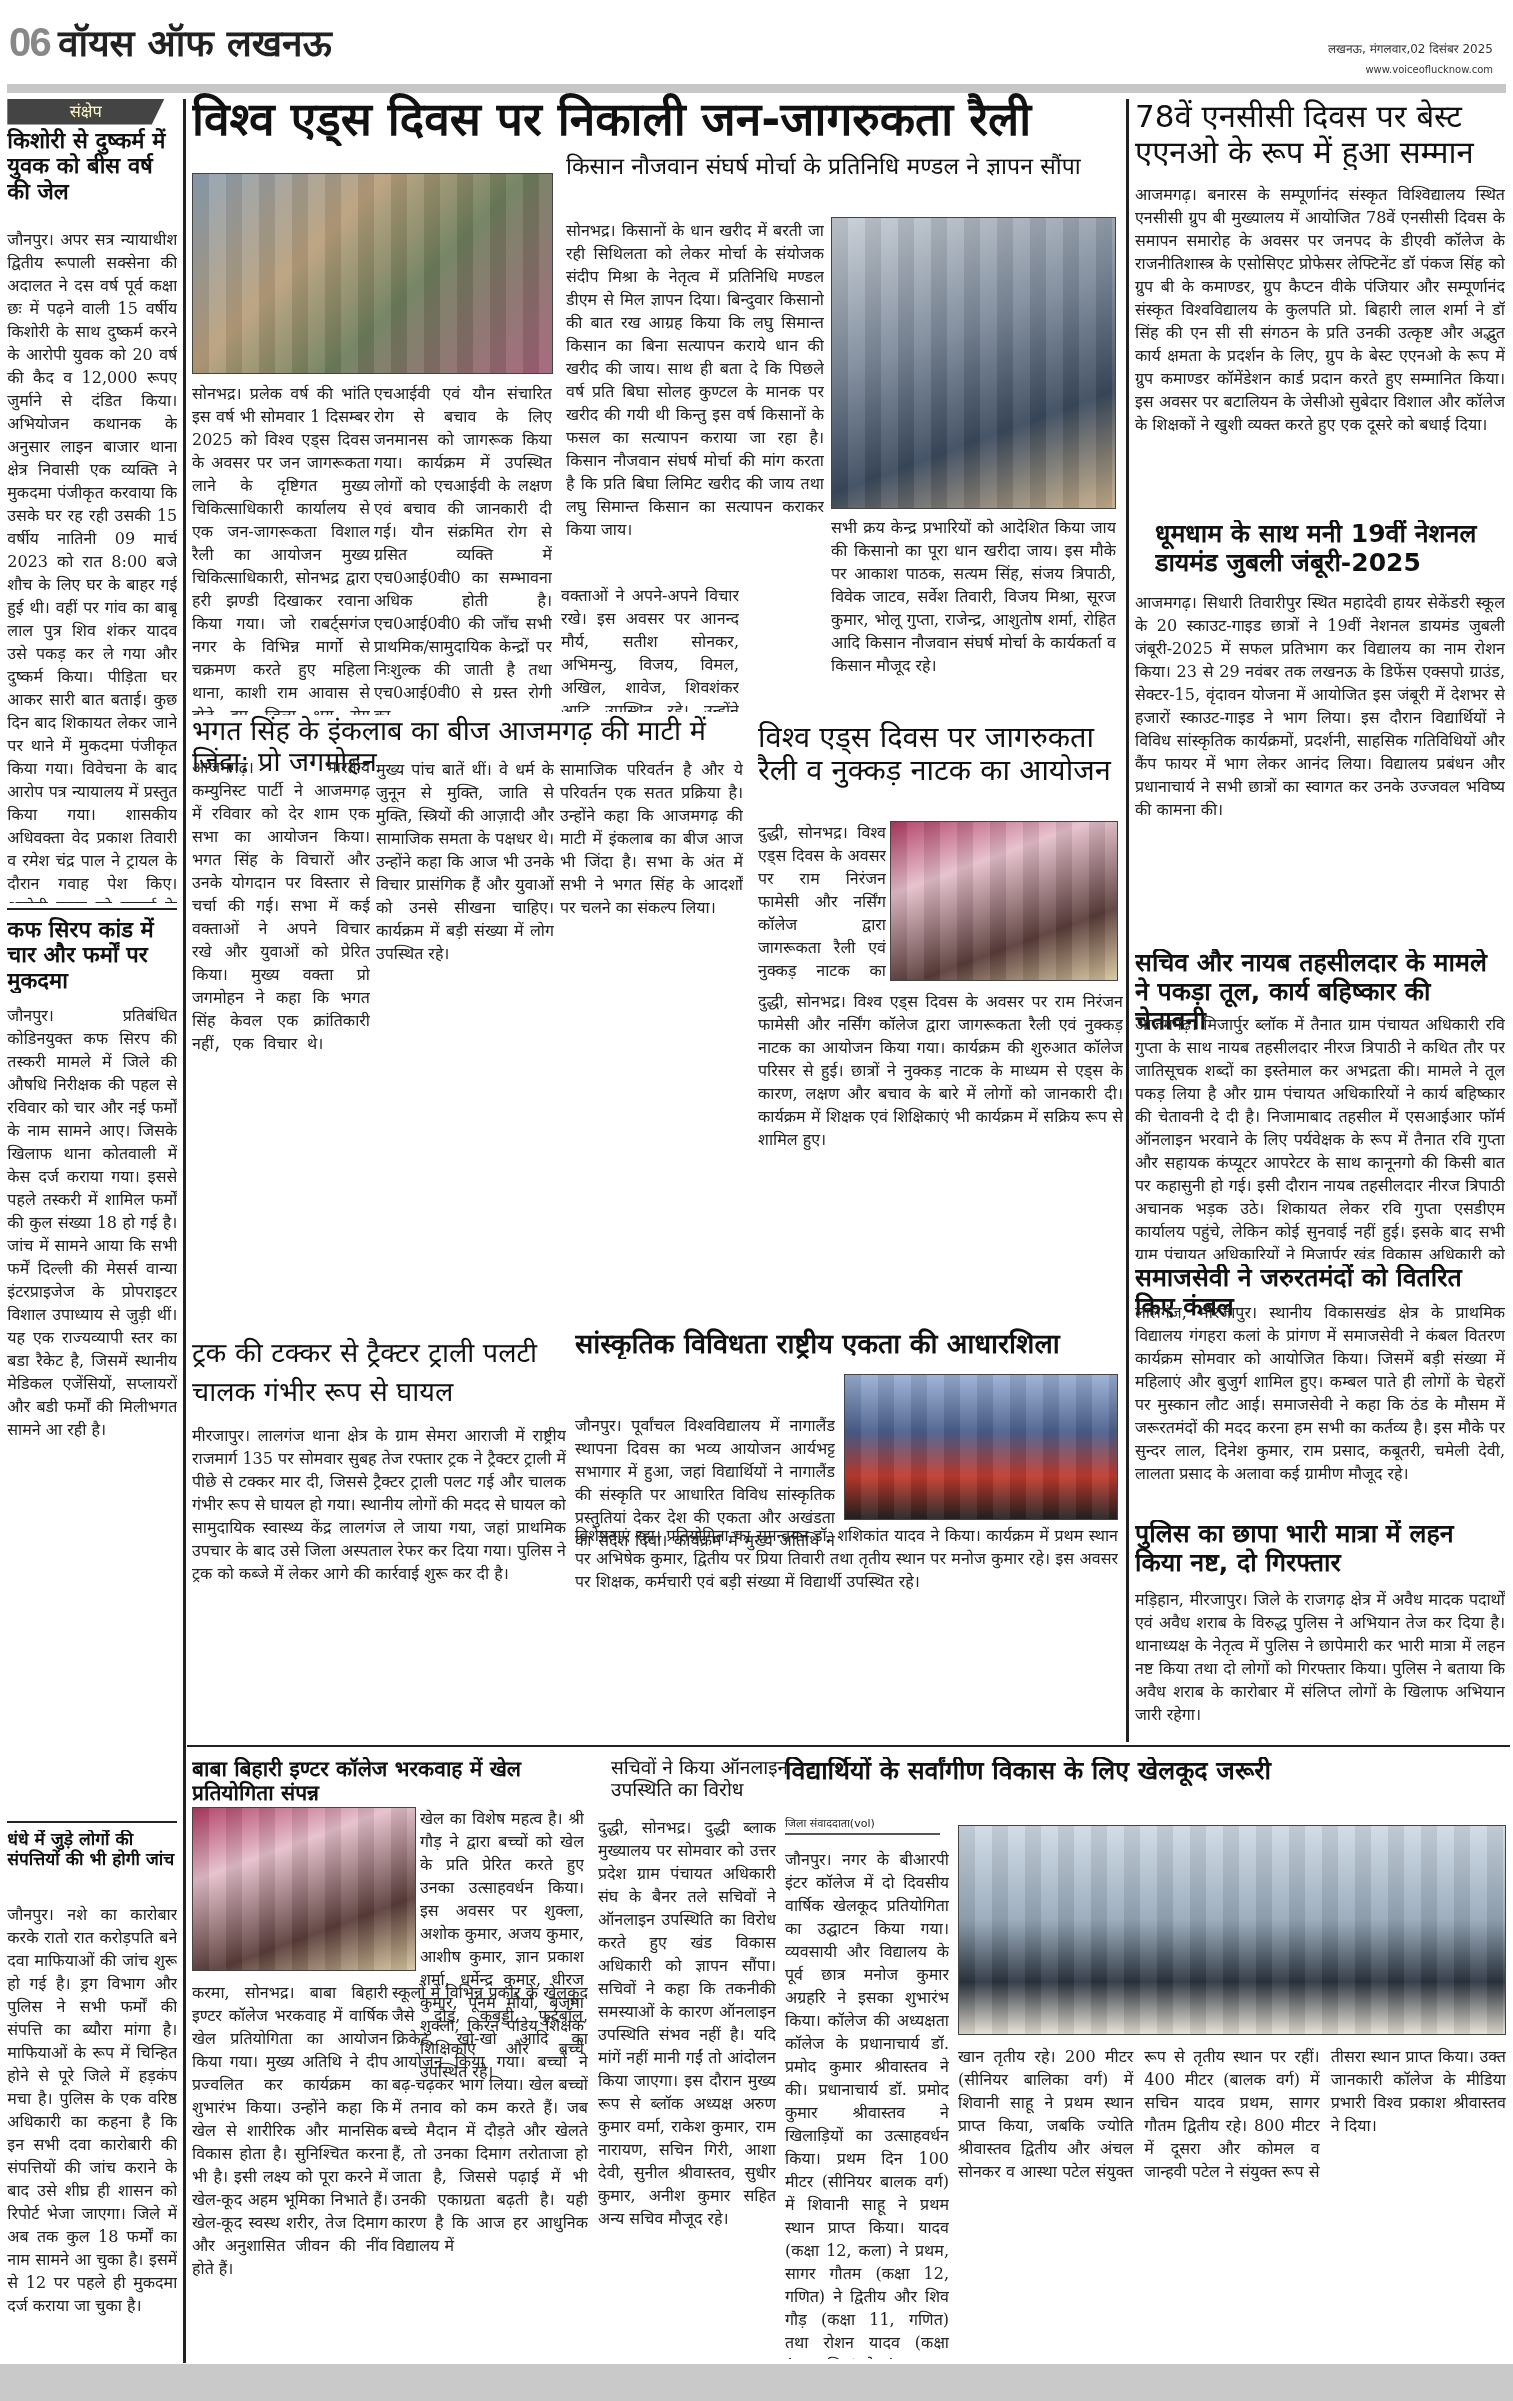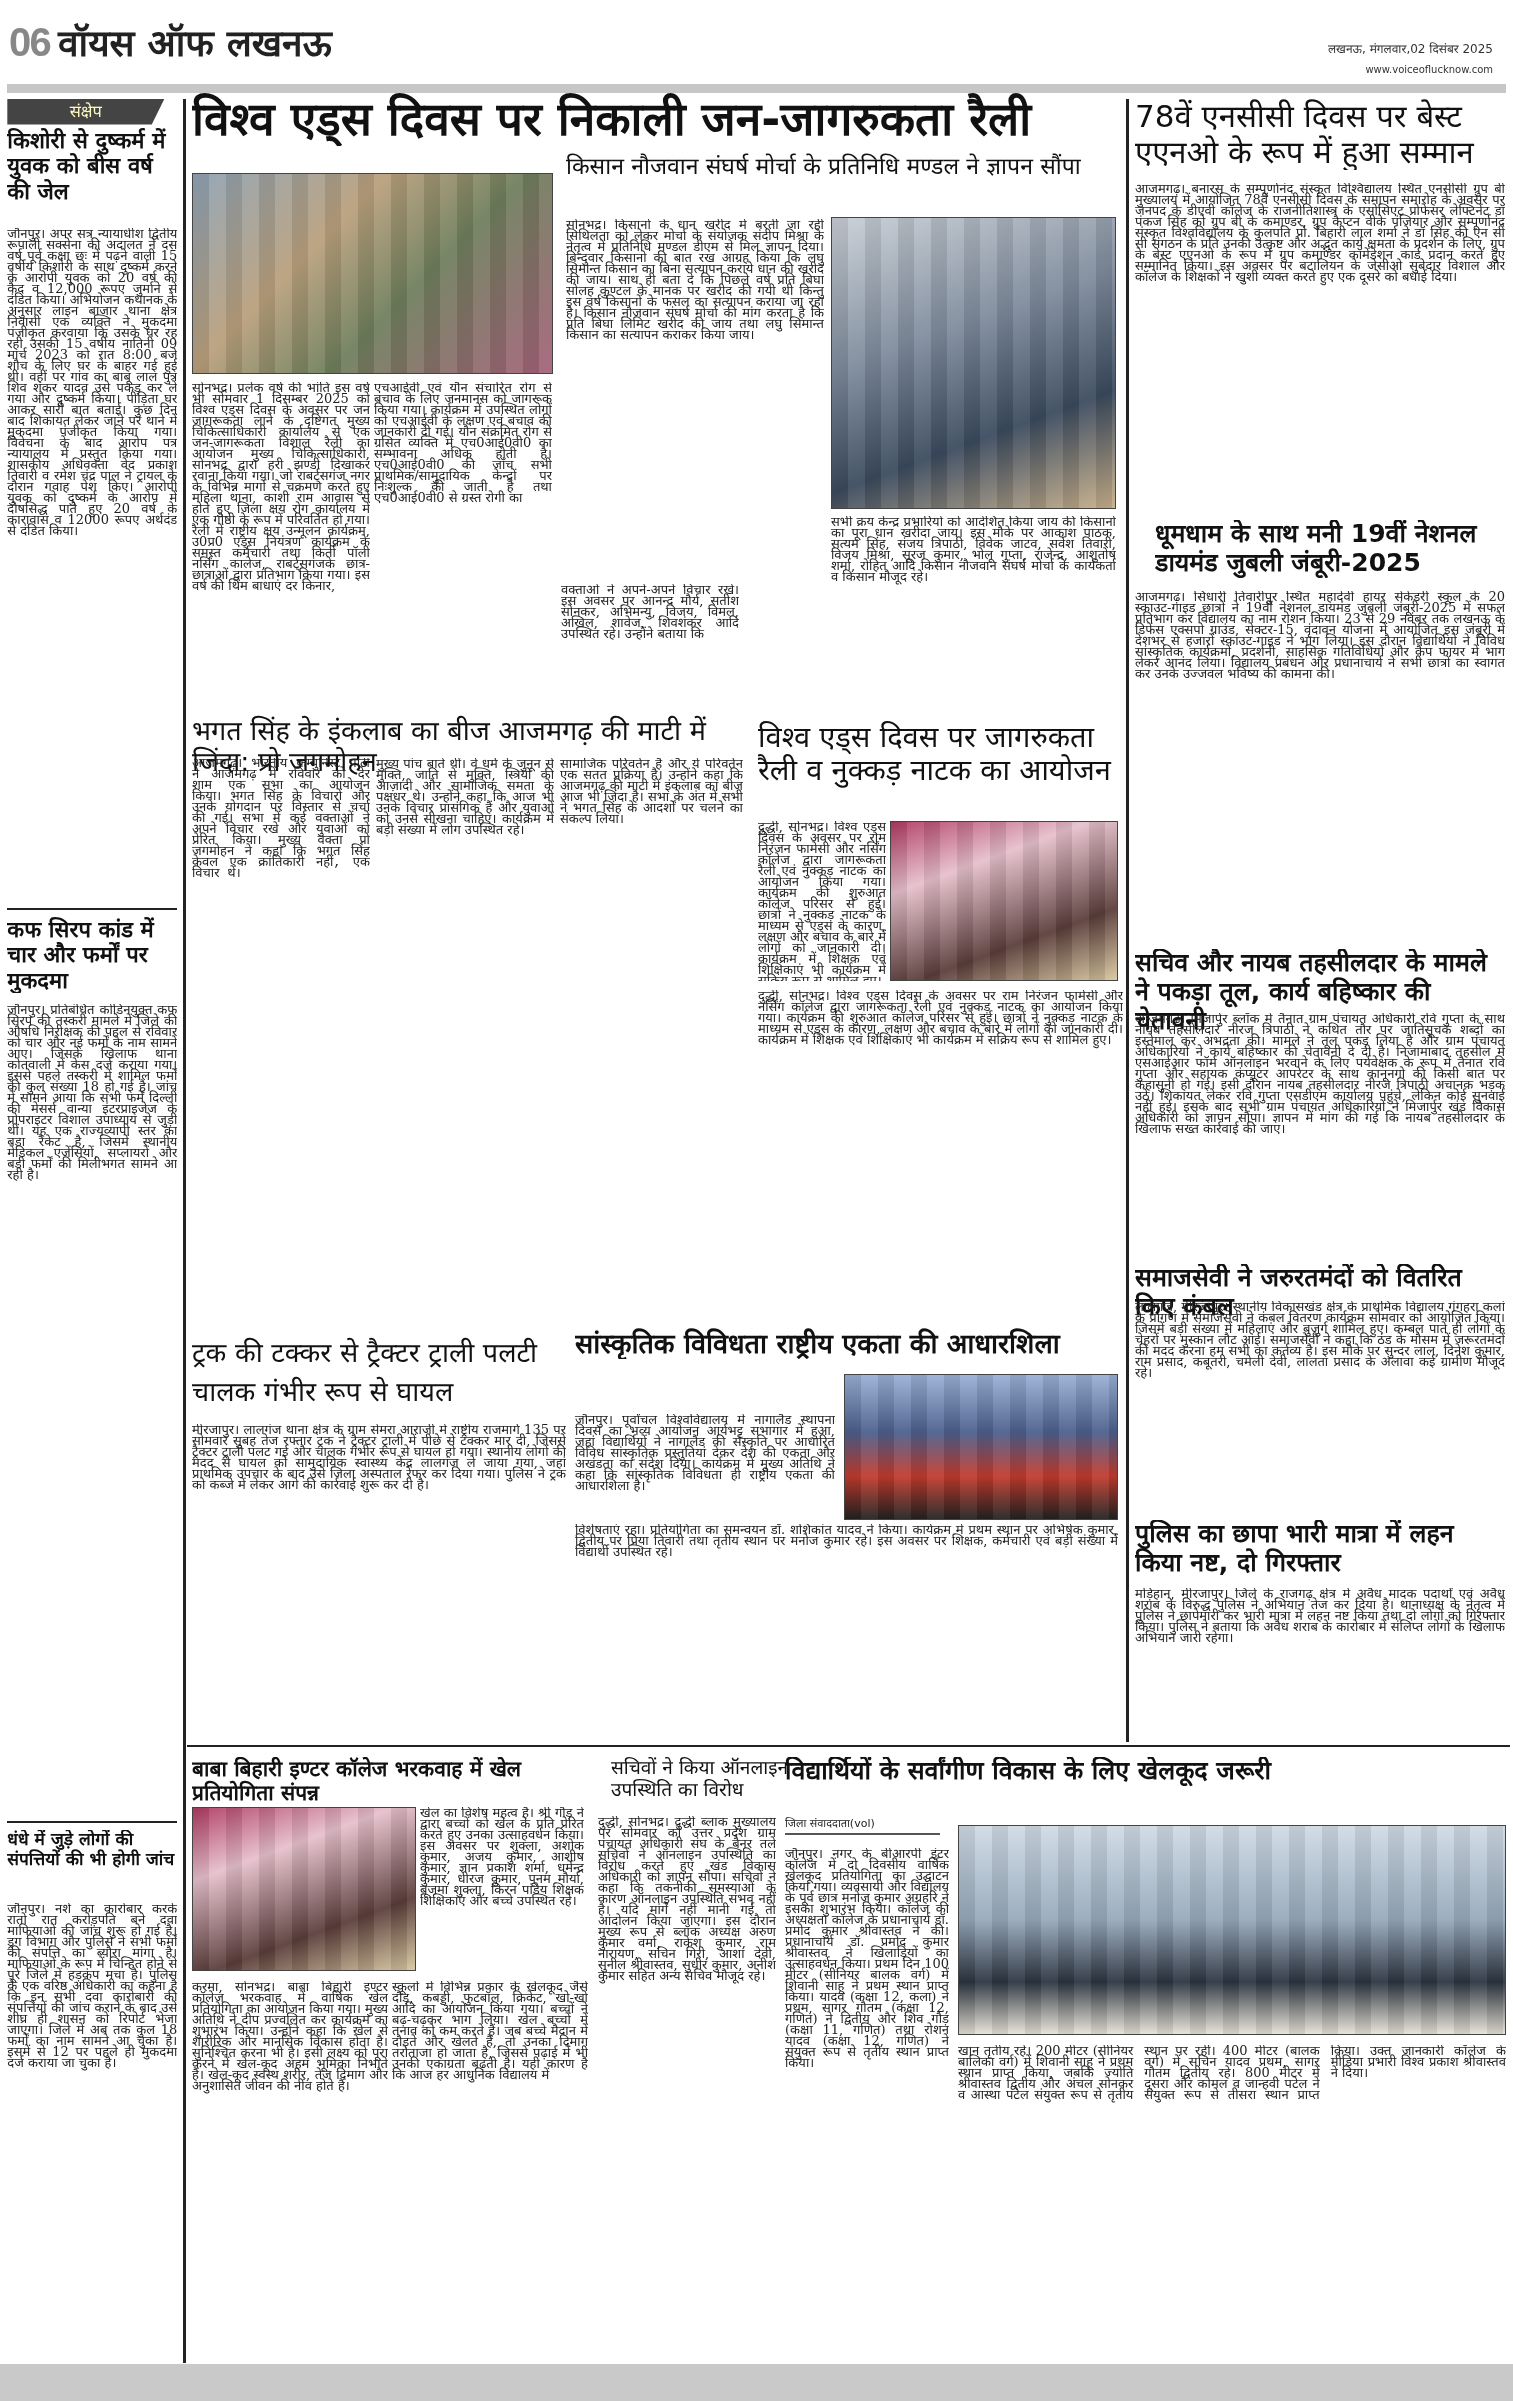--- a/index.html
+++ b/index.html
@@ -8,21 +8,21 @@
 .abs{position:absolute}
 .masthead{left:0;top:0;width:1513px;height:91px}
 .pgnum{left:9px;top:20px;font-size:40px;font-weight:bold;color:#888;font-family:"Liberation Sans",sans-serif;letter-spacing:-1.8px}
 .brand{left:58px;top:16.4px;font-size:37px;font-weight:bold;color:#222}
 .regions{left:520px;top:14.6px;font-size:40px;font-weight:bold;color:#333;letter-spacing:-0.9px}
 .dateline{right:20px;top:40px;font-size:12px;color:#333}
 .site{right:20px;top:64px;font-size:10px;color:#333}
 .grayband{left:7.3px;top:84px;width:1499px;height:9px;background:#c7c7c7}
 .vline{background:#222;width:2.7px}
 .hline{background:#222;height:1.8px}
-.col{font-family:"DejaVu Serif",serif;font-size:13px;line-height:11px;text-align:justify;color:#222;overflow:hidden}
+.col{font-family:"DejaVu Serif",serif;font-size:16px;line-height:23px;text-align:justify;color:#222;overflow:hidden}
 .hd{font-weight:bold;color:#111;line-height:1.15;overflow:hidden}
 .photo{background:linear-gradient(135deg,#8fa3b5 0%,#b9a07c 35%,#6f7f5d 60%,#a5627a 100%);border:0.9px solid #444;overflow:hidden}
 .photo .ph-inner{width:100%;height:100%;background:repeating-linear-gradient(90deg,rgba(0,0,0,.08) 0 16.4px,rgba(255,255,255,.06) 16.4px 33px)}
 .photo2{background:linear-gradient(160deg,#c9cfd6 0%,#7d8a9b 40%,#3b4a5e 70%,#c8b08a 100%)}
 .photo3{background:linear-gradient(160deg,#b03a63 0%,#e6c0cc 30%,#5a3d3a 70%,#d8c7a0 100%)}
 .photo4{background:linear-gradient(180deg,#cfdbe6 0%,#97a9ba 45%,#2c3440 75%,#e7e2d6 100%)}
 .photo5{background:linear-gradient(180deg,#9ab0d5 0%,#4b5f8c 40%,#c33b2d 70%,#222 100%)}
 .sankshep{left:7.3px;top:99px;width:157px;height:25.6px;background:#444;color:#fef9c3;font-size:16.4px;text-align:center;line-height:25.6px;clip-path:polygon(0 0,100% 0,92% 100%,0 100%)}
 .footerband{left:0;top:2364px;width:1513px;height:37px;background:#c9c9c9}
 </style>

